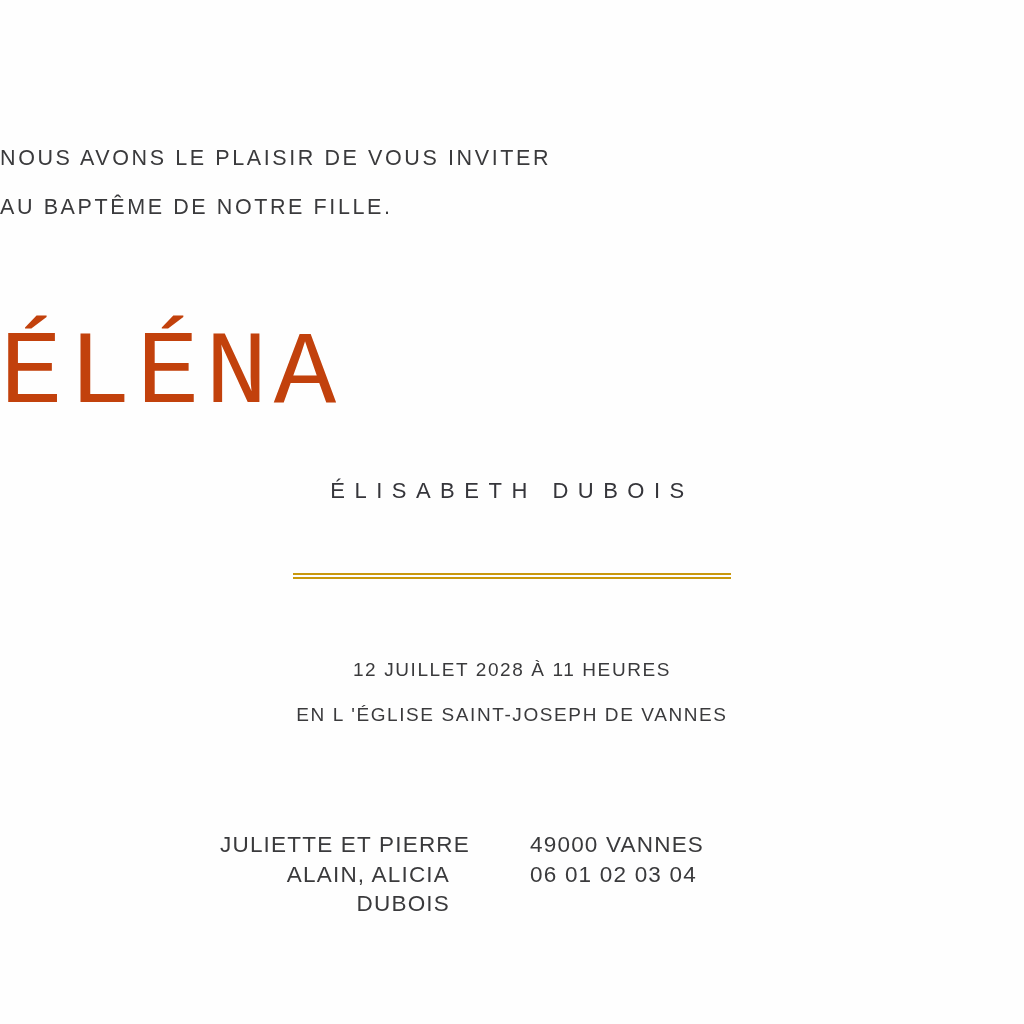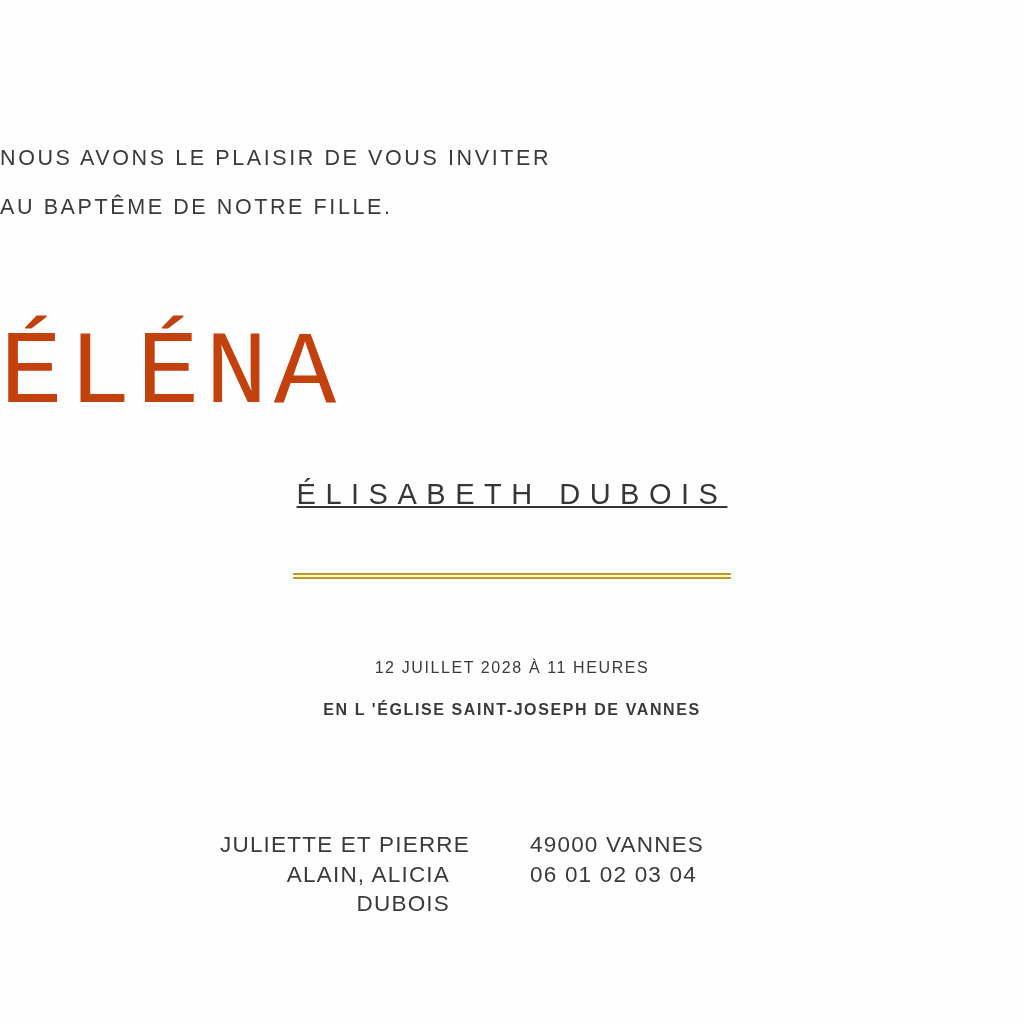--- a/index.html
+++ b/index.html
@@ -56,26 +56,25 @@
     font-weight: 400;
   }
 
   
   .sub-name {
     position: absolute;
     top: 478px;
     left: 0;
     width: 1024px;
     text-align: center;
-    font-size: 29px;
+    font-size: 22px;
     letter-spacing: 9.5px;
     color: #35353a;
     text-transform: uppercase;
     font-weight: 400;
-    text-decoration: underline;
   }
 
   
   .divider {
     position: absolute;
     top: 573px;
     left: 293px;
     width: 438px;
     height: 6px;
   }
@@ -96,29 +95,29 @@
 
   
   .details {
     position: absolute;
     top: 660px;
     left: 0;
     width: 1024px;
     text-align: center;
   }
   .details-line {
-    font-size: 16px;
+    font-size: 19px;
     letter-spacing: 1.6px;
     text-transform: uppercase;
     color: #3a3a3c;
     line-height: 1.0;
     margin-bottom: 26px;
     white-space: nowrap;
   }
-  .details-line:last-child { margin-bottom: 0; font-weight: bold; }
+  .details-line:last-child { margin-bottom: 0; }
 
   
   .footer {
     position: absolute;
     top: 830px;
     left: 0;
     width: 980px;
     display: flex;
     justify-content: center;
     gap: 80px;

